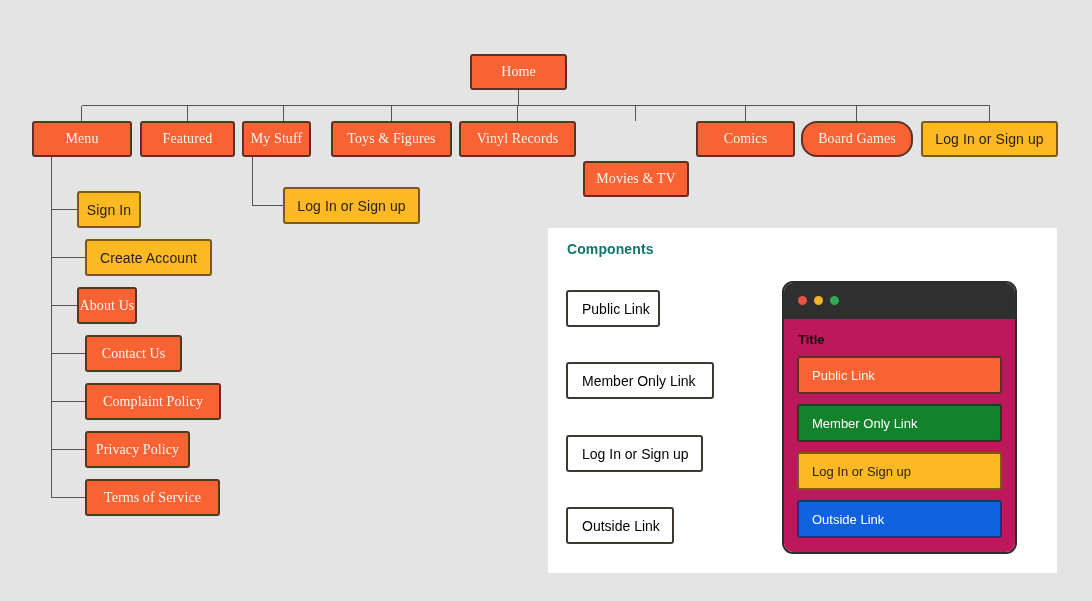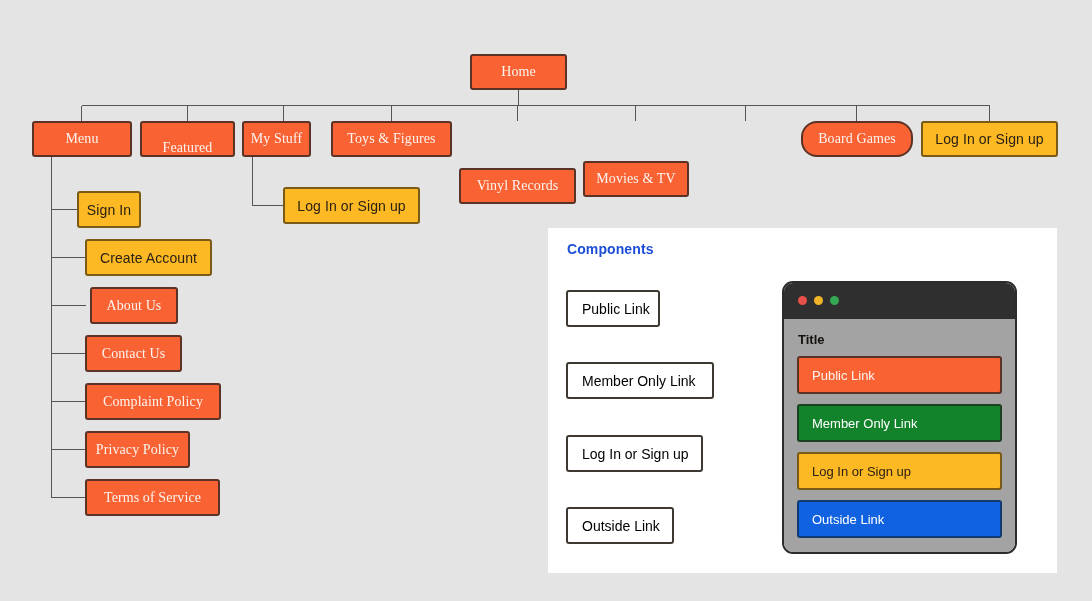--- a/index.html
+++ b/index.html
@@ -56,21 +56,21 @@
     width: 509px;
     height: 345px;
     background: #ffffff;
   }
   #components-title {
     position: absolute;
     left: 19px;
     top: 13px;
     font-size: 14px;
     font-weight: bold;
-    color: #1d4ed8;
+    color: #0f766e;
     letter-spacing: .1px;
   }
 
   .legend-node {
     position: absolute;
     box-sizing: border-box;
     border: 2px solid #3d3832;
     border-radius: 3px;
     display: flex;
     align-items: center;
@@ -109,21 +109,21 @@
   .dot.red    { left: 14px;  background: #e8504a; }
   .dot.yellow { left: 30px;  background: #f0b429; }
   .dot.green  { left: 46px;  background: #34a853; }
 
   #browser-body {
     position: absolute;
     left: 0;
     top: 36px;
     right: 0;
     bottom: 0;
-    background: #a3a3a3;
+    background: #be185d;
     text-align: right;
   }
   #browser-page-title {
     position: absolute;
     left: 14px;
     top: 13px;
     font-size: 13px;
     font-weight: bold;
     color: #14110e;
   }
@@ -182,49 +182,52 @@
     </g>
   </svg>
 
   <div class="node public" style="left:470px; top:54px; width:97px; height:36px;">
     <span>Home</span>
   </div>
 
   <div class="node public" style="left:32px; top:121px; width:100px; height:36px;">
     <span>Menu</span>
   </div>
-  <div class="node public" style="left:140px; top:121px; width:95px; height:36px;align-items:flex-end;">
+  <div class="node public" style="left:140px; top:121px; width:95px; height:36px;">
     <span>Featured</span>
   </div>
   <div class="node public" style="left:242px; top:121px; width:69px; height:36px;">
     <span>My Stuff</span>
   </div>
   <div class="node public" style="left:331px; top:121px; width:121px; height:36px;">
     <span>Toys &amp; Figures</span>
   </div>
-  <div class="node public" style="left:459px; top:121px; width:117px; height:36px;margin-top:47px;">
+  <div class="node public" style="left:459px; top:121px; width:117px; height:36px;">
     <span>Vinyl Records</span>
   </div>
   <div class="node public" style="left:583px; top:121px; width:106px; height:36px;margin-top:40px;">
     <span>Movies &amp; TV</span>
   </div>
+  <div class="node public" style="left:696px; top:121px; width:99px; height:36px;">
+    <span>Comics</span>
+  </div>
   <div class="node public" style="left:801px; top:121px; width:112px; height:36px;border-radius:16px;">
     <span>Board Games</span>
   </div>
   <div class="node login" style="left:921px; top:121px; width:137px; height:36px;">
     <span>Log In or Sign up</span>
   </div>
 
   <div class="node login" style="left:77px; top:191px; width:64px; height:37px;">
     <span>Sign In</span>
   </div>
   <div class="node login" style="left:85px; top:239px; width:127px; height:37px;">
     <span>Create Account</span>
   </div>
-  <div class="node public" style="left:90px; top:287px; width:88px; height:37px;">
+  <div class="node public" style="left:77px; top:287px; width:60px; height:37px;">
     <span>About Us</span>
   </div>
   <div class="node public" style="left:85px; top:383px; width:136px; height:37px;">
     <span>Complaint Policy</span>
   </div>
   <div class="node public" style="left:85px; top:335px; width:97px; height:37px;">
     <span>Contact Us</span>
   </div>
   <div class="node public" style="left:85px; top:431px; width:105px; height:37px;">
     <span>Privacy Policy</span>

